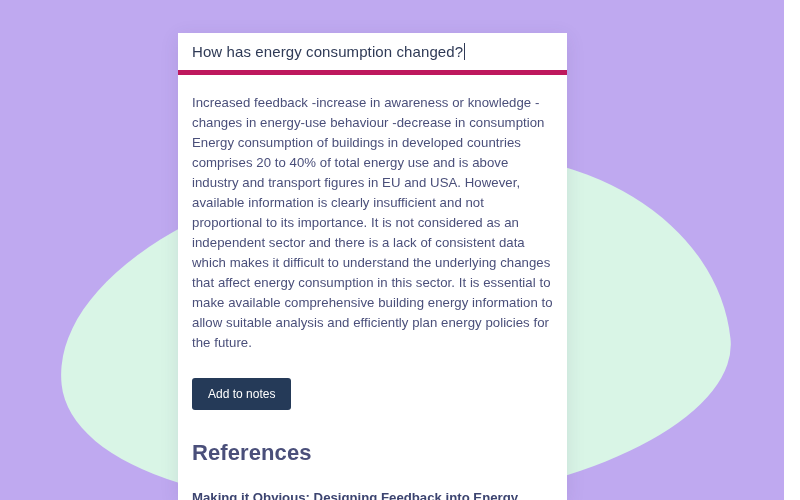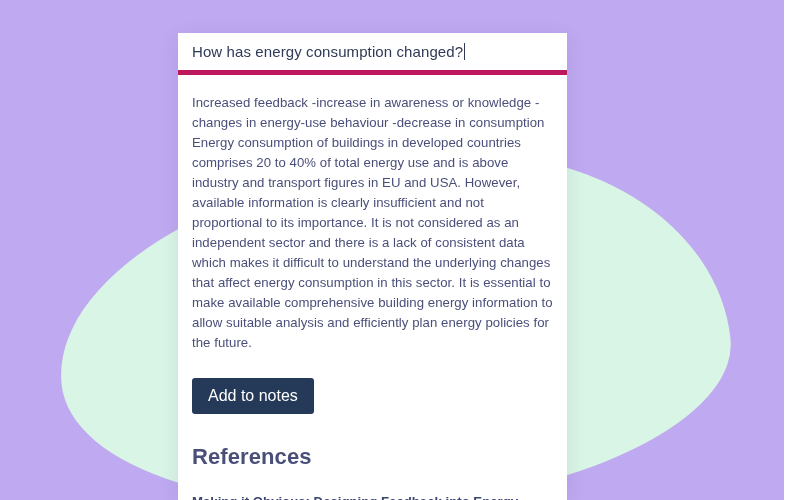--- a/index.html
+++ b/index.html
@@ -89,21 +89,21 @@
     margin: 0;
     letter-spacing: 0.05px;
   }
   .btn-row {
     margin-top: 25px;
   }
   .add-notes-btn {
     display: inline-block;
     background: #253a58;
     color: #ffffff;
-    font-size: 16px;
+    font-size: 12px;
     padding: 9px 16px;
     border: none;
     border-radius: 3px;
     cursor: pointer;
     font-family: "Liberation Sans", sans-serif;
   }
   .references-heading {
     margin: 30px 0 0 0;
     font-size: 22px;
     color: #4a4f7a;

